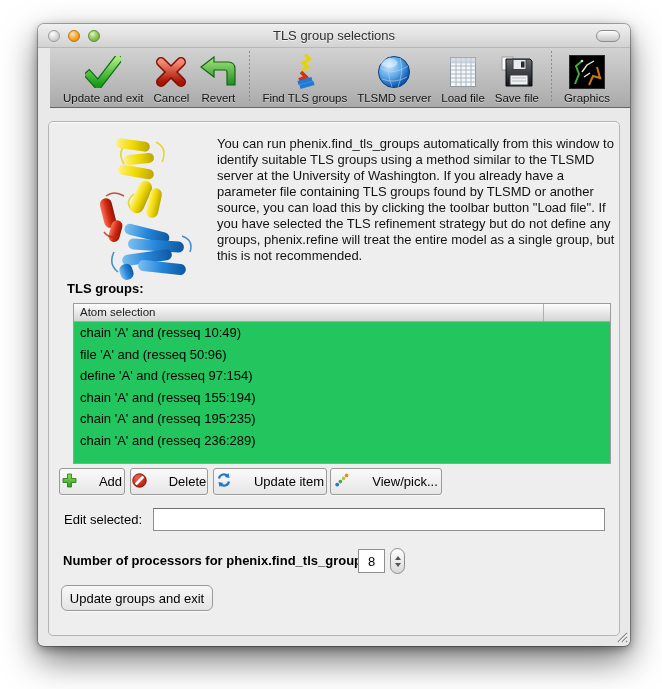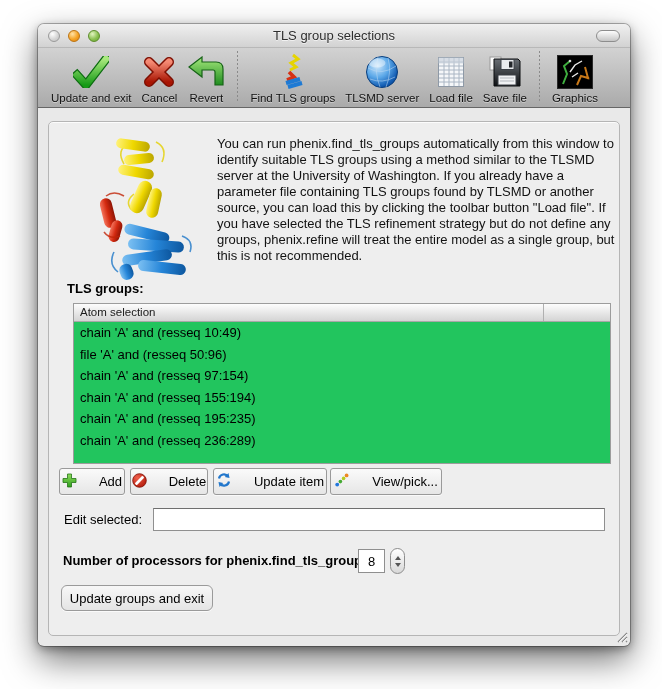--- a/index.html
+++ b/index.html
@@ -26,21 +26,21 @@
   .light.orange { background:radial-gradient(circle at 35% 30%, #ffe2a8, #f5a427 55%, #d87d12);
                   border:1px solid #bb7312; }
   .light.green  { background:radial-gradient(circle at 35% 30%, #e2f4c0, #8cc153 55%, #64a42e);
                   border:1px solid #5d8d2b; }
   .lozenge { position:absolute; right:10px; top:6px; width:24px; height:12px; border-radius:6px;
              background:linear-gradient(#fdfdfd,#c6c6c6); border:1px solid #8d8d8d; }
 
   
   .toolbar { height:60px; background:linear-gradient(#d2d2d2,#aaaaaa);
              border-bottom:1px solid #666; display:flex; align-items:flex-end;
-             padding:0 6px 3px 8px; }
+             padding:0 6px 3px 8px;margin-left:12px; }
   .tb-item { display:flex; flex-direction:column; align-items:center; justify-content:flex-end;
              height:56px; padding:0 5px; cursor:default; }
   .tb-icon { height:38px; display:flex; align-items:center; justify-content:center; }
   .tb-label { font-size:11.5px; color:#111; text-shadow:0 1px 0 rgba(255,255,255,.4);
               white-space:nowrap; margin-top:1px; }
   .tb-sep { width:1px; height:52px; margin:0 7px 1px 7px;
             background-image:linear-gradient(#8a8a8a 60%, transparent 40%);
             background-size:1px 4px; }
 
   
@@ -307,21 +307,21 @@
         <div class="tls-label">TLS groups:</div>
 
         <div class="list">
           <div class="list-header">
             <div class="col-main">Atom selection</div>
             <div class="col-extra"></div>
           </div>
           <div class="list-body">
             <div class="list-row">chain 'A' and (resseq 10:49)</div>
             <div class="list-row">file 'A' and (resseq 50:96)</div>
-            <div class="list-row">chain 'A' and (resseq 97:154)</div>
+            <div class="list-row">define 'A' and (resseq 97:154)</div>
             <div class="list-row">chain 'A' and (resseq 155:194)</div>
             <div class="list-row">chain 'A' and (resseq 195:235)</div>
             <div class="list-row">chain 'A' and (resseq 236:289)</div>
           </div>
         </div>
 
         <div class="btn btn-add">
           <span>
             <svg width="15" height="15" viewBox="0 0 15 15">
               <defs>

